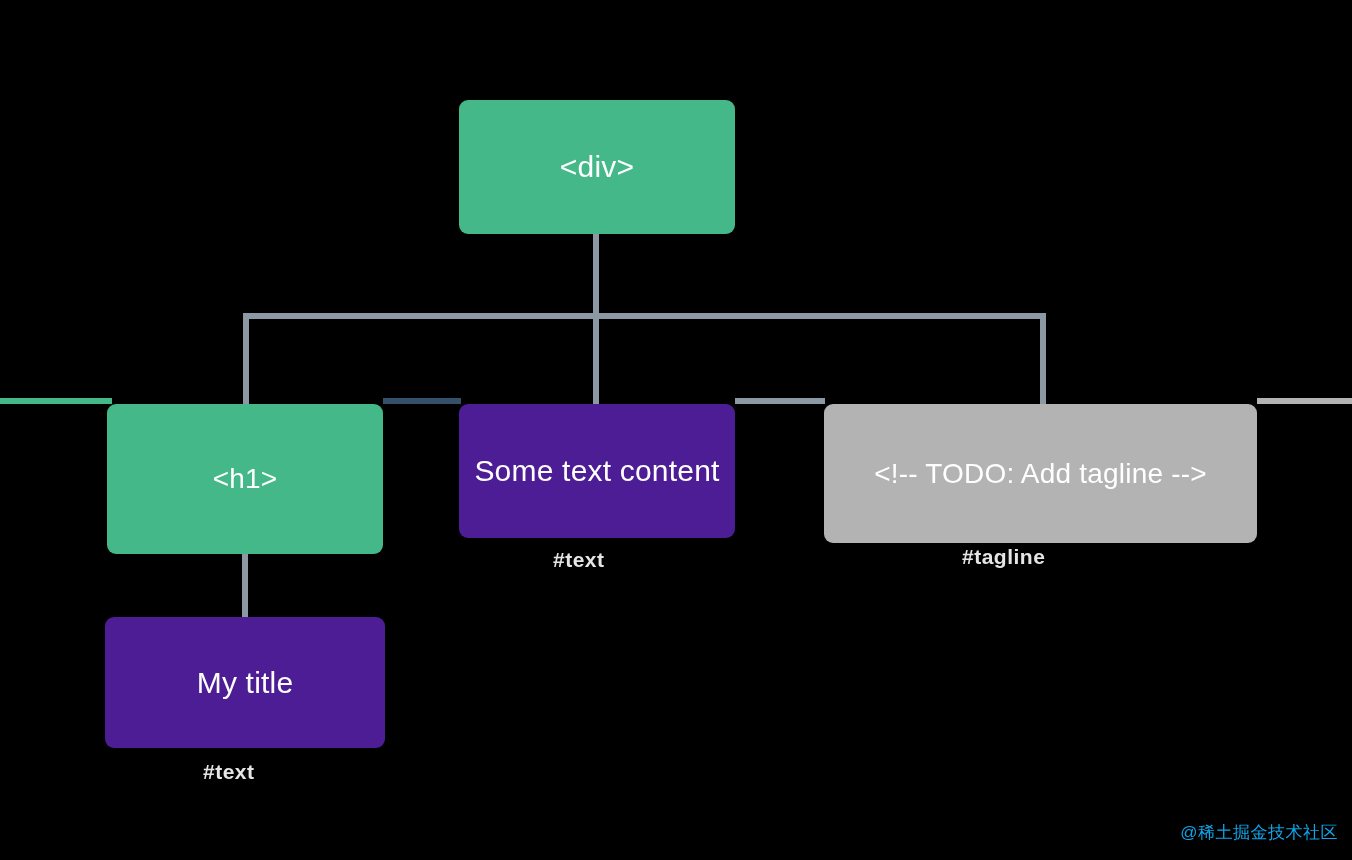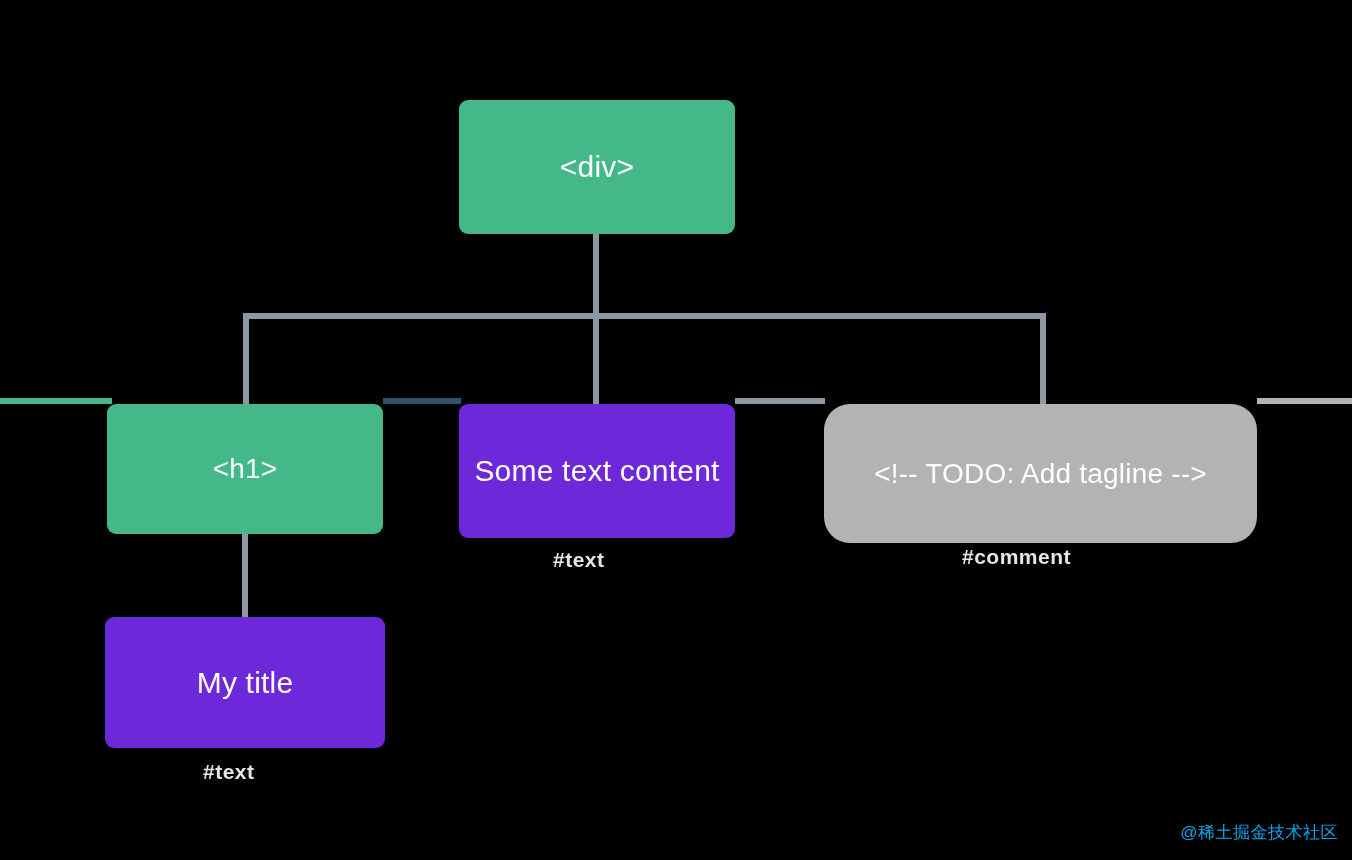--- a/index.html
+++ b/index.html
@@ -37,22 +37,22 @@
     justify-content: center;
     text-align: center;
     color: #ffffff;
     font-weight: 500;
     line-height: 1.18;
     letter-spacing: 0.2px;
     box-sizing: border-box;
     padding: 16px 14px;
   }
   .node.element { background: #44b888; }
-  .node.text    { background: #6d28d9; }
-  .node.comment { background: #b3b3b3; border-radius: 26px; }
+  .node.text    { background: #4c1d95; }
+  .node.comment { background: #b3b3b3; }
 
   
   .type-label {
     position: absolute;
     color: #e5e5e5;
     font-size: 21px;
     font-weight: 700;
     letter-spacing: 0.5px;
     white-space: nowrap;
   }
@@ -87,37 +87,37 @@
   <div class="rule" style="left:383px; top:398px; width:78px; background:#35506b;"></div>
   <div class="rule" style="left:735px; top:398px; width:90px; background:#8c98a4;"></div>
   <div class="rule" style="left:1257px; top:398px; width:95px; background:#b3b3b3;"></div>
 
   <div class="conn" style="left:242px; top:533px; width:6px; height:86px;"></div>
 
   <div class="node element" style="left:459px; top:100px; width:276px; height:134px; font-size:30px;">
     <span>&lt;div&gt;</span>
   </div>
 
-  <div class="node element" style="left:107px; top:404px; width:276px; height:130px; font-size:28px;">
+  <div class="node element" style="left:107px; top:404px; width:276px; height:150px; font-size:28px;">
     <span>&lt;h1&gt;</span>
   </div>
 
   <div class="node text" style="left:459px; top:404px; width:276px; height:134px; font-size:30px;">
     <span>Some text content</span>
   </div>
 
   <div class="node comment" style="left:824px; top:404px; width:433px; height:139px; font-size:28px;">
     <span>&lt;!-- TODO: Add tagline  --&gt;</span>
   </div>
 
   <div class="node text" style="left:105px; top:617px; width:280px; height:131px; font-size:30px;text-align:right;">
     <span>My title</span>
   </div>
 
   <div class="type-label" style="left:553px; top:548px;">#text</div>
 
-  <div class="type-label" style="left:962px; top:545px;">#comment</div>
+  <div class="type-label" style="left:962px; top:545px;">#tagline</div>
 
   <div class="type-label" style="left:203px; top:760px;">#text</div>
 
   <div class="watermark">@稀土掘金技术社区</div>
 
 </div>
 
 </body></html>

